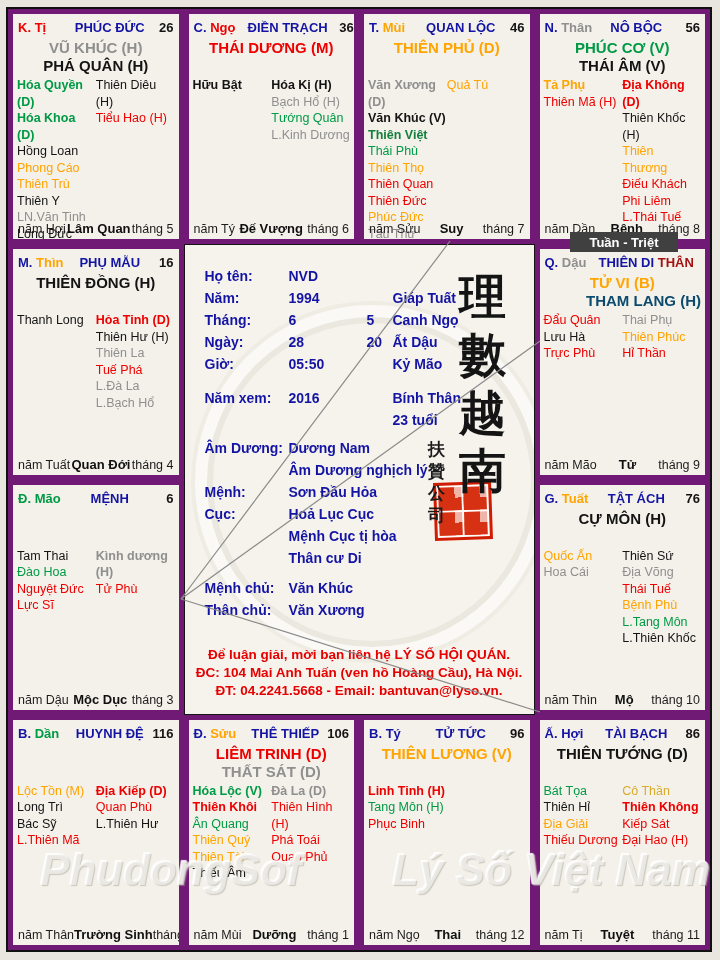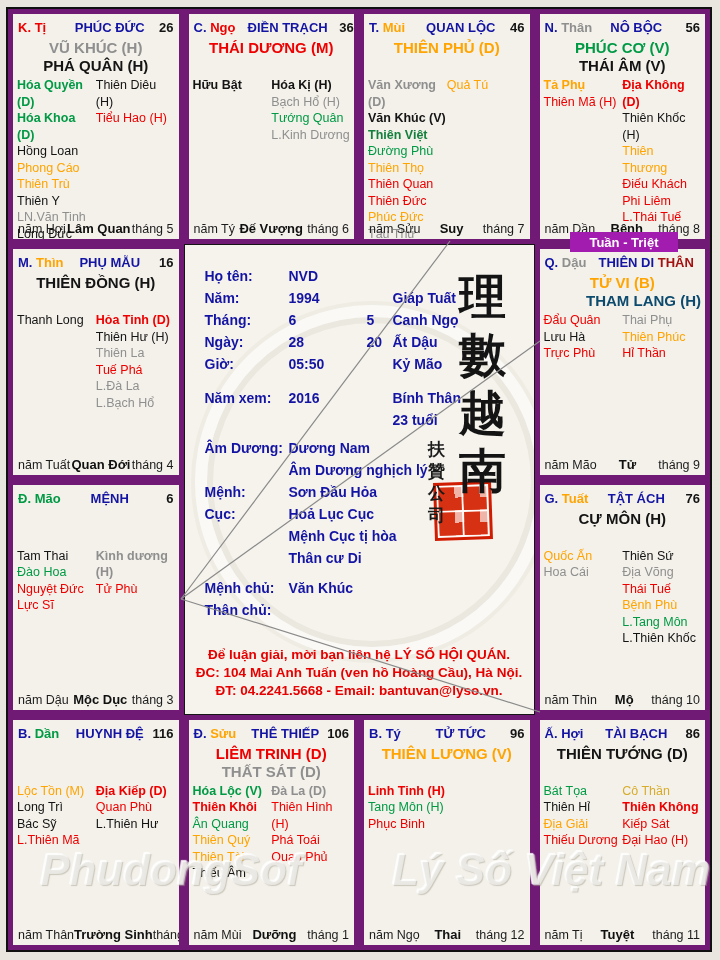--- a/index.html
+++ b/index.html
@@ -74,21 +74,21 @@
     border:3px solid #d01c00;background:rgba(255,252,250,0.9);
     transform:rotate(-2deg);box-sizing:border-box;
     display:grid;grid-template-columns:1fr 1fr;grid-template-rows:1fr 1fr;gap:2px;padding:2px;
   }
   .seal div{background:
     linear-gradient(90deg,#d42000 70%,transparent 70%),
     linear-gradient(0deg,#d42000 55%,rgba(212,32,0,0.35) 55%);
     opacity:0.92;}
   .badge{
     position:absolute;left:570px;top:232px;width:108px;height:20px;z-index:5;
-    background:#a21caf;color:#fff;font-weight:bold;font-size:13px;
+    background:#404040;color:#fff;font-weight:bold;font-size:13px;
     display:flex;align-items:center;justify-content:center;white-space:nowrap;
   }
   .lines-overlay{position:absolute;left:0;top:0;width:720px;height:960px;pointer-events:none;z-index:3;}
   .watermark{
     position:absolute;font-size:44px;font-weight:bold;font-style:italic;
     color:rgba(255,255,255,0.55);
     text-shadow:1px 1px 1px rgba(170,165,150,0.55),-1px -1px 1px rgba(255,255,255,0.9);
     pointer-events:none;white-space:nowrap;z-index:4;
   }
   .wm-left{left:40px;top:845px;}
@@ -165,21 +165,21 @@
         <span class="num">46</span>
       </div>
       <div class="mains">
         <div style="color: rgb(255, 164, 0);">THIÊN PHỦ (D)</div>
       </div>
       <div class="stars">
         <div class="starcol">
           <div style="color: rgb(143, 143, 143); font-weight: bold;">Văn Xương (D)</div>
           <div style="color: rgb(20, 20, 20); font-weight: bold;">Văn Khúc (V)</div>
           <div style="color: #15803d; font-weight: bold;">Thiên Việt</div>
-          <div style="color: rgb(0, 154, 69);">Đường Phù</div>
+          <div style="color: rgb(0, 154, 69);">Thái Phù</div>
           <div style="color: rgb(255, 164, 0);">Thiên Thọ</div>
           <div style="color: rgb(238, 0, 0);">Thiên Quan</div>
           <div style="color: rgb(238, 0, 0);">Thiên Đức</div>
           <div style="color: rgb(255, 164, 0);">Phúc Đức</div>
           <div style="color: rgb(143, 143, 143);">Tấu Thư</div>
         </div>
         <div class="starcol">
           <div style="color: rgb(255, 164, 0);">Quả Tú</div>
         </div>
       </div>
@@ -480,20 +480,21 @@
         <div class="lbl">Cục:</div>
         <div class="vspan">Hoả Lục Cục</div>
         <div class="lbl"></div>
         <div class="vspan">Mệnh Cục tị hòa</div>
         <div class="lbl"></div>
         <div class="vspan">Thân cư Di</div>
         <div class="spacer" style="height: 8px;"></div>
         <div class="lbl">Mệnh chủ:</div>
         <div class="vspan">Văn Khúc</div>
         <div class="lbl">Thân chủ:</div>
+        <div class="vspan">Văn Xương</div>
       </div>
     <div class="calli" id="calli">
         <div>理</div>
         <div>數</div>
         <div>越</div>
         <div>南</div>
       </div>
     <div class="calli-side" id="calliSide">
         <div>扶</div>
         <div>贊</div>

